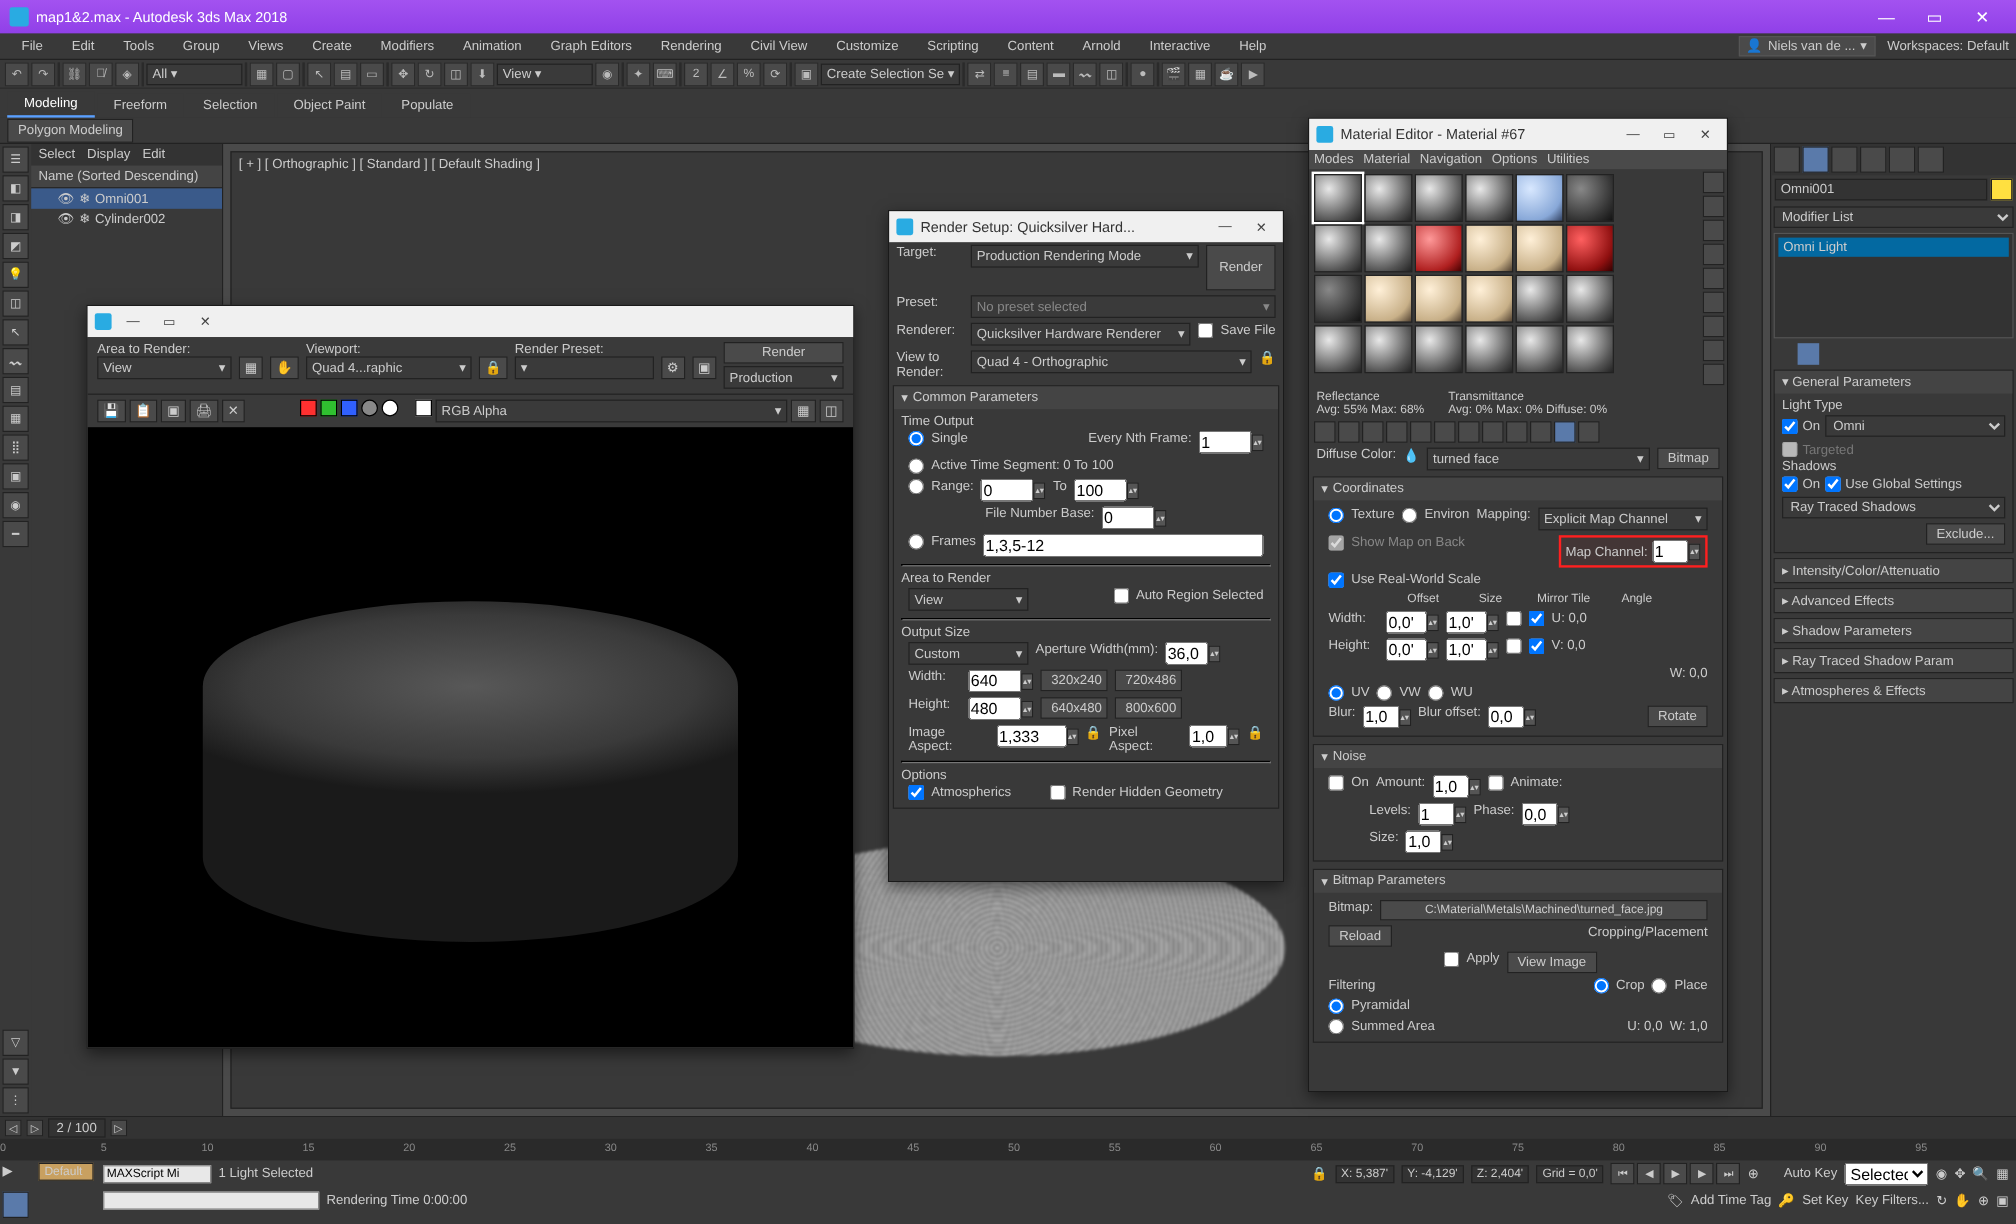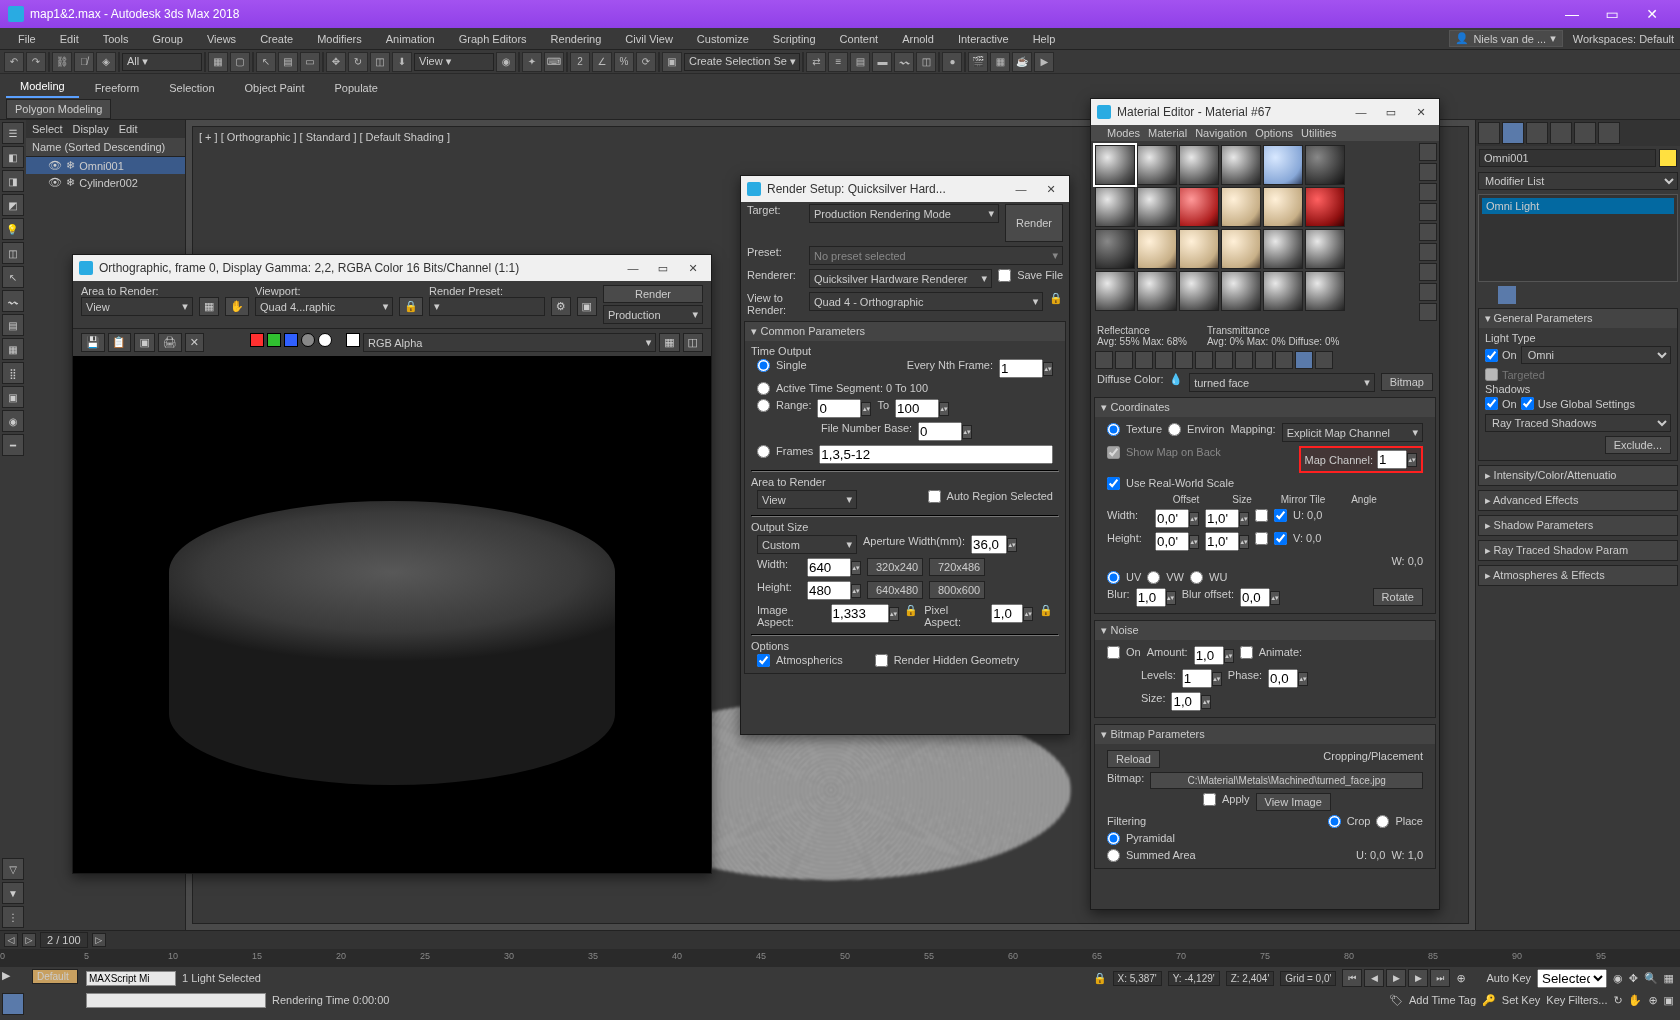--- a/index.html
+++ b/index.html
@@ -384,21 +384,20 @@
         <div class="tb">⊕</div>
         <div class="tb">▣</div>
       </div>
     </div>
   </div>
 </div>
 
 <div class="dlg" style="left:72px; top:254px; width:640px; height:620px;">
   <div class="dlg-title">
     <span style="width:14px;height:14px;background:#29abe2;border-radius:2px;"></span>
-    <span class="t rw-title">Orthographic, frame 0, Display Gamma: 2,2, RGBA Color 16 Bits/Channel (1:1)</span>
     <span class="dlg-ctrl">—</span>
     <span class="dlg-ctrl">▭</span>
     <span class="dlg-ctrl">✕</span>
   </div>
   <div class="dlg-body" style="display:flex; flex-direction:column;">
     <div class="row" style="background:#3a3a3a; padding:4px 8px;">
       <div style="flex:1;">
         <div>Area to Render:</div>
         <div class="row" style="padding:0;">
           <div class="combo" style="width:70px;"><span>View</span>▾</div>
@@ -586,21 +585,21 @@
 </div>
 
 <div class="dlg" style="left:1090px; top:98px; width:350px; height:812px;">
   <div class="dlg-title">
     <span style="width:14px;height:14px;background:#29abe2;border-radius:2px;"></span>
     <span class="t">Material Editor - Material #67</span>
     <span class="dlg-ctrl">—</span>
     <span class="dlg-ctrl">▭</span>
     <span class="dlg-ctrl">✕</span>
   </div>
-  <div style="background:#4a4a4a; display:flex; padding:2px 16px; gap:8px;">
+  <div style="background:#4a4a4a; display:flex; padding:2px 4px; gap:8px;">
     <span>Modes</span>
     <span>Material</span>
     <span>Navigation</span>
     <span>Options</span>
     <span>Utilities</span>
   </div>
   <div class="dlg-body" style="display:flex; flex-direction:column;">
     <div style="display:flex;">
       <div style="flex:1;">
         <div class="mat-grid">
@@ -796,27 +795,27 @@
               <div class="sp">▴▾</div>
             </div>
         </div>
       </div>
     </div>
 
     <div class="panel-group">
       <div class="phdr">▾ <span>Bitmap Parameters</span></div>
       <div class="pbody">
         <div class="row">
+          <label>Bitmap:</label>
+          <div class="btn" style="flex:1;font-size:10px;overflow:hidden;text-overflow:ellipsis;white-space:nowrap;">C:\Material\Metals\Machined\turned_face.jpg</div>
+        </div>
+        <div class="row">
           <div class="btn">Reload</div>
           <div style="flex:1"></div>
           <label>Cropping/Placement</label>
-        </div>
-        <div class="row">
-          <label>Bitmap:</label>
-          <div class="btn" style="flex:1;font-size:10px;overflow:hidden;text-overflow:ellipsis;white-space:nowrap;">C:\Material\Metals\Machined\turned_face.jpg</div>
         </div>
         <div class="row">
           <div style="width:90px;"></div>
           <input type="checkbox" style="">
             <label>Apply</label>
           <div class="btn">View Image</div>
         </div>
         <div class="row">
           <label>Filtering</label>
           <div style="flex:1"></div>

